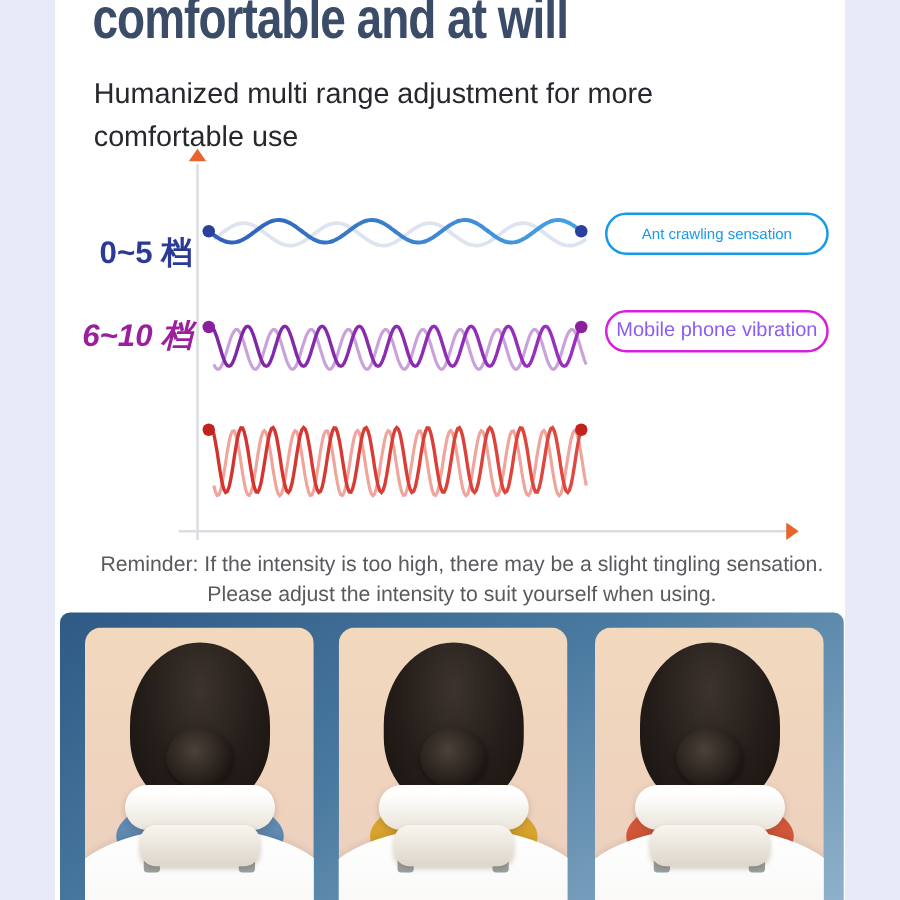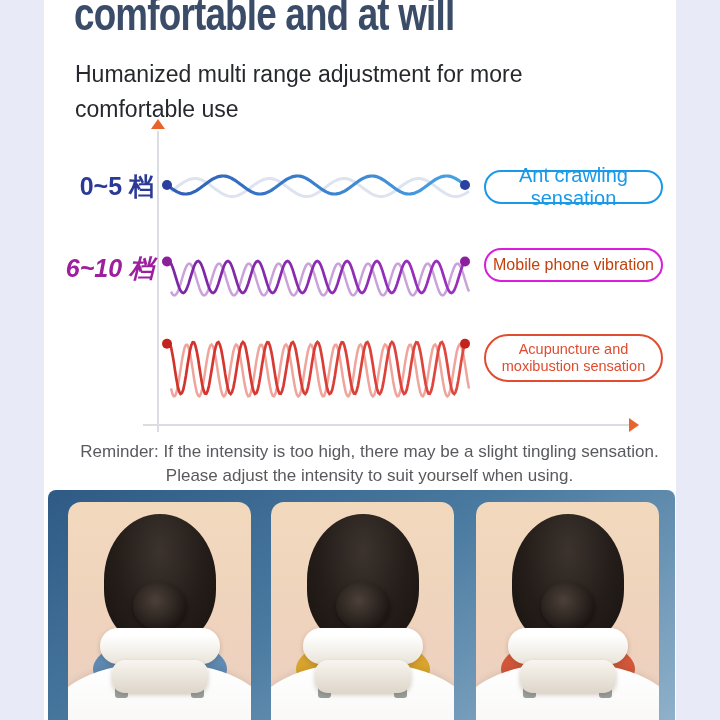--- a/index.html
+++ b/index.html
@@ -17,29 +17,29 @@
   .vaxis-arrow{position:absolute;left:151px;top:119px;width:0;height:0;
                border-left:7px solid transparent;border-right:7px solid transparent;
                border-bottom:10px solid #e9642b;}
   .haxis{position:absolute;left:143px;top:424px;width:488px;height:2px;}
   .haxis-arrow{position:absolute;left:629px;top:418px;width:0;height:0;
                border-top:7px solid transparent;border-bottom:7px solid transparent;
                border-left:10px solid #e9642b;}
 
   .range-label{position:absolute;left:14px;width:140px;text-align:right;
                font-size:25px;font-weight:700;white-space:nowrap;}
-  #range0{top:170px;} #range1{top:252px;} #range2{top:342px;}
+  #range0{top:185px;} #range1{top:252px;} #range2{top:342px;}
 
   .wave-svg{position:absolute;left:160px;display:block;}
   #wave0{top:170px;} #wave1{top:255px;} #wave2{top:336px;}
 
   .pill{position:absolute;left:484px;width:179px;box-sizing:border-box;background:#ffffff;
         border:2px solid;border-radius:20px;display:flex;align-items:center;justify-content:center;
         text-align:center;}
-  #pill0{top:170px;height:34px;font-size:20px;}
+  #pill0{top:170px;height:34px;font-size:12px;}
   #pill1{top:248px;height:34px;font-size:16px;}
   #pill2{top:334px;height:48px;font-size:14.5px;line-height:17px;border-radius:24px;padding:0 6px;}
 
   .reminder{position:absolute;left:44px;top:440px;width:651px;text-align:center;
             color:#595a5e;font-size:17px;line-height:24px;}
 
   
   .photo-panel{position:absolute;left:48px;top:490px;width:627px;height:230px;
                border-radius:8px 8px 0 0;overflow:hidden;}
   .photo{position:absolute;top:12px;width:183px;height:218px;border-radius:13px 13px 0 0;
@@ -117,22 +117,21 @@
           <stop offset="1" stop-color="#e04840"></stop>
         </linearGradient>
       </defs>
       <path d="M11.0 52.4 L12.4 57.7 L13.7 60.3 L15.1 59.9 L16.4 56.5 L17.8 50.6 L19.1 42.8 L20.5 34.1 L21.8 25.4 L23.2 17.7 L24.5 12.0 L25.9 8.9 L27.3 8.8 L28.6 11.7 L30.0 17.2 L31.3 24.8 L32.7 33.4 L34.0 42.2 L35.4 50.1 L36.7 56.2 L38.1 59.7 L39.4 60.4 L40.8 58.0 L42.2 52.9 L43.5 45.6 L44.9 37.1 L46.2 28.2 L47.6 20.1 L48.9 13.7 L50.3 9.6 L51.6 8.5 L53.0 10.4 L54.3 15.1 L55.7 22.1 L57.1 30.5 L58.4 39.3 L59.8 47.6 L61.1 54.4 L62.5 58.9 L63.8 60.5 L65.2 59.1 L66.5 54.8 L67.9 48.2 L69.2 40.0 L70.6 31.1 L72.0 22.7 L73.3 15.6 L74.7 10.7 L76.0 8.6 L77.4 9.5 L78.7 13.3 L80.1 19.6 L81.4 27.6 L82.8 36.4 L84.1 45.0 L85.5 52.4 L86.9 57.7 L88.2 60.3 L89.6 59.9 L90.9 56.5 L92.3 50.6 L93.6 42.8 L95.0 34.1 L96.3 25.4 L97.7 17.7 L99.0 12.0 L100.4 8.9 L101.8 8.8 L103.1 11.7 L104.5 17.2 L105.8 24.8 L107.2 33.4 L108.5 42.2 L109.9 50.1 L111.2 56.2 L112.6 59.7 L113.9 60.4 L115.3 58.0 L116.7 52.9 L118.0 45.6 L119.4 37.1 L120.7 28.2 L122.1 20.1 L123.4 13.7 L124.8 9.6 L126.1 8.5 L127.5 10.4 L128.8 15.1 L130.2 22.1 L131.6 30.5 L132.9 39.3 L134.3 47.6 L135.6 54.4 L137.0 58.9 L138.3 60.5 L139.7 59.1 L141.0 54.8 L142.4 48.2 L143.7 40.0 L145.1 31.1 L146.5 22.7 L147.8 15.6 L149.2 10.7 L150.5 8.6 L151.9 9.5 L153.2 13.3 L154.6 19.6 L155.9 27.6 L157.3 36.4 L158.6 45.0 L160.0 52.4 L161.4 57.7 L162.7 60.3 L164.1 59.9 L165.4 56.5 L166.8 50.6 L168.1 42.8 L169.5 34.1 L170.8 25.4 L172.2 17.7 L173.5 12.0 L174.9 8.9 L176.3 8.8 L177.6 11.7 L179.0 17.2 L180.3 24.8 L181.7 33.4 L183.0 42.2 L184.4 50.1 L185.7 56.2 L187.1 59.7 L188.4 60.4 L189.8 58.0 L191.2 52.9 L192.5 45.6 L193.9 37.1 L195.2 28.2 L196.6 20.1 L197.9 13.7 L199.3 9.6 L200.6 8.5 L202.0 10.4 L203.3 15.1 L204.7 22.1 L206.1 30.5 L207.4 39.3 L208.8 47.6 L210.1 54.4 L211.5 58.9 L212.8 60.5 L214.2 59.1 L215.5 54.8 L216.9 48.2 L218.2 40.0 L219.6 31.1 L221.0 22.7 L222.3 15.6 L223.7 10.7 L225.0 8.6 L226.4 9.5 L227.7 13.3 L229.1 19.6 L230.4 27.6 L231.8 36.4 L233.1 45.0 L234.5 52.4 L235.9 57.7 L237.2 60.3 L238.6 59.9 L239.9 56.5 L241.3 50.6 L242.6 42.8 L244.0 34.1 L245.3 25.4 L246.7 17.7 L248.0 12.0 L249.4 8.9 L250.8 8.8 L252.1 11.7 L253.5 17.2 L254.8 24.8 L256.2 33.4 L257.5 42.2 L258.9 50.1 L260.2 56.2 L261.6 59.7 L262.9 60.4 L264.3 58.0 L265.7 52.9 L267.0 45.6 L268.4 37.1 L269.7 28.2 L271.1 20.1 L272.4 13.7 L273.8 9.6 L275.1 8.5 L276.5 10.4 L277.8 15.1 L279.2 22.1 L280.6 30.5 L281.9 39.3 L283.3 47.6 L284.6 54.4 L286.0 58.9 L287.3 60.5 L288.7 59.1 L290.0 54.8 L291.4 48.2 L292.7 40.0 L294.1 31.1 L295.5 22.7 L296.8 15.6 L298.2 10.7 L299.5 8.6 L300.9 9.5 L302.2 13.3 L303.6 19.6 L304.9 27.6 L306.3 36.4 L307.6 45.0 L309.0 52.4" fill="none" stroke="#efa49c" stroke-width="2.5"></path>
       <path d="M7.0 7.8 L8.4 6.0 L9.7 7.3 L11.1 11.4 L12.4 18.0 L13.8 26.1 L15.1 35.0 L16.5 43.5 L17.8 50.7 L19.2 55.7 L20.5 57.9 L21.9 57.1 L23.3 53.5 L24.6 47.3 L26.0 39.3 L27.3 30.5 L28.7 21.9 L30.0 14.4 L31.4 9.0 L32.7 6.3 L34.1 6.5 L35.4 9.7 L36.8 15.6 L38.2 23.3 L39.5 32.0 L40.9 40.7 L42.2 48.5 L43.6 54.3 L44.9 57.5 L46.3 57.7 L47.6 55.0 L49.0 49.6 L50.3 42.1 L51.7 33.5 L53.1 24.7 L54.4 16.7 L55.8 10.5 L57.1 6.9 L58.5 6.1 L59.8 8.4 L61.2 13.4 L62.5 20.5 L63.9 29.0 L65.2 37.9 L66.6 46.1 L68.0 52.6 L69.3 56.7 L70.7 58.0 L72.0 56.2 L73.4 51.6 L74.7 44.8 L76.1 36.4 L77.4 27.6 L78.8 19.2 L80.1 12.3 L81.5 7.8 L82.9 6.0 L84.2 7.3 L85.6 11.4 L86.9 18.0 L88.3 26.1 L89.6 35.0 L91.0 43.5 L92.3 50.7 L93.7 55.7 L95.0 57.9 L96.4 57.1 L97.8 53.5 L99.1 47.3 L100.5 39.3 L101.8 30.5 L103.2 21.9 L104.5 14.4 L105.9 9.0 L107.2 6.3 L108.6 6.5 L109.9 9.7 L111.3 15.6 L112.7 23.3 L114.0 32.0 L115.4 40.7 L116.7 48.5 L118.1 54.3 L119.4 57.5 L120.8 57.7 L122.1 55.0 L123.5 49.6 L124.8 42.1 L126.2 33.5 L127.6 24.7 L128.9 16.7 L130.3 10.5 L131.6 6.9 L133.0 6.1 L134.3 8.4 L135.7 13.4 L137.0 20.5 L138.4 29.0 L139.7 37.9 L141.1 46.1 L142.5 52.6 L143.8 56.7 L145.2 58.0 L146.5 56.2 L147.9 51.6 L149.2 44.8 L150.6 36.4 L151.9 27.6 L153.3 19.2 L154.6 12.3 L156.0 7.8 L157.4 6.0 L158.7 7.3 L160.1 11.4 L161.4 18.0 L162.8 26.1 L164.1 35.0 L165.5 43.5 L166.8 50.7 L168.2 55.7 L169.5 57.9 L170.9 57.1 L172.3 53.5 L173.6 47.3 L175.0 39.3 L176.3 30.5 L177.7 21.9 L179.0 14.4 L180.4 9.0 L181.7 6.3 L183.1 6.5 L184.4 9.7 L185.8 15.6 L187.2 23.3 L188.5 32.0 L189.9 40.7 L191.2 48.5 L192.6 54.3 L193.9 57.5 L195.3 57.7 L196.6 55.0 L198.0 49.6 L199.3 42.1 L200.7 33.5 L202.1 24.7 L203.4 16.7 L204.8 10.5 L206.1 6.9 L207.5 6.1 L208.8 8.4 L210.2 13.4 L211.5 20.5 L212.9 29.0 L214.2 37.9 L215.6 46.1 L217.0 52.6 L218.3 56.7 L219.7 58.0 L221.0 56.2 L222.4 51.6 L223.7 44.8 L225.1 36.4 L226.4 27.6 L227.8 19.2 L229.1 12.3 L230.5 7.8 L231.9 6.0 L233.2 7.3 L234.6 11.4 L235.9 18.0 L237.3 26.1 L238.6 35.0 L240.0 43.5 L241.3 50.7 L242.7 55.7 L244.0 57.9 L245.4 57.1 L246.8 53.5 L248.1 47.3 L249.5 39.3 L250.8 30.5 L252.2 21.9 L253.5 14.4 L254.9 9.0 L256.2 6.3 L257.6 6.5 L258.9 9.7 L260.3 15.6 L261.7 23.3 L263.0 32.0 L264.4 40.7 L265.7 48.5 L267.1 54.3 L268.4 57.5 L269.8 57.7 L271.1 55.0 L272.5 49.6 L273.8 42.1 L275.2 33.5 L276.6 24.7 L277.9 16.7 L279.3 10.5 L280.6 6.9 L282.0 6.1 L283.3 8.4 L284.7 13.4 L286.0 20.5 L287.4 29.0 L288.7 37.9 L290.1 46.1 L291.5 52.6 L292.8 56.7 L294.2 58.0 L295.5 56.2 L296.9 51.6 L298.2 44.8 L299.6 36.4 L300.9 27.6 L302.3 19.2 L303.6 12.3 L305.0 7.8" fill="none" stroke="url(#wg2)" stroke-width="2.7" stroke-linecap="round"></path>
       <circle cx="7" cy="7.766983764852117" r="5" fill="#c3231f"></circle>
       <circle cx="305" cy="7.766983764852117" r="5" fill="#c3231f"></circle>
     </svg>
 
   <div class="pill" id="pill0" style="color: rgb(25, 154, 232); border-color: rgb(25, 154, 232);">Ant crawling sensation</div>
-  <div class="pill" id="pill1" style="color: #c2410c; border-color: rgb(216, 29, 221);">Mobile phone vibration</div>
-  <div class="pill" id="pill2" style="color: rgb(225, 75, 46); border-color: rgb(225, 75, 46);">Acupuncture and moxibustion sensation</div>
+  <div class="pill" id="pill1" style="color: #8b5cf6; border-color: rgb(216, 29, 221);">Mobile phone vibration</div>
 
   <div class="reminder">
     <div>Reminder: If the intensity is too high, there may be a slight tingling sensation.</div>
     <div>Please adjust the intensity to suit yourself when using.</div>
   </div>
 
   <div class="photo-panel" id="photoPanel" style="background: linear-gradient(150deg, rgb(46, 90, 133) 0%, rgb(74, 122, 160) 45%, rgb(143, 177, 202) 100%);">
     <div class="photo" id="photo0" style="--collar: #5f8ab2; --neck: #93aac3;">
       <div class="photo-bg"></div>
       <div class="neck"></div>

